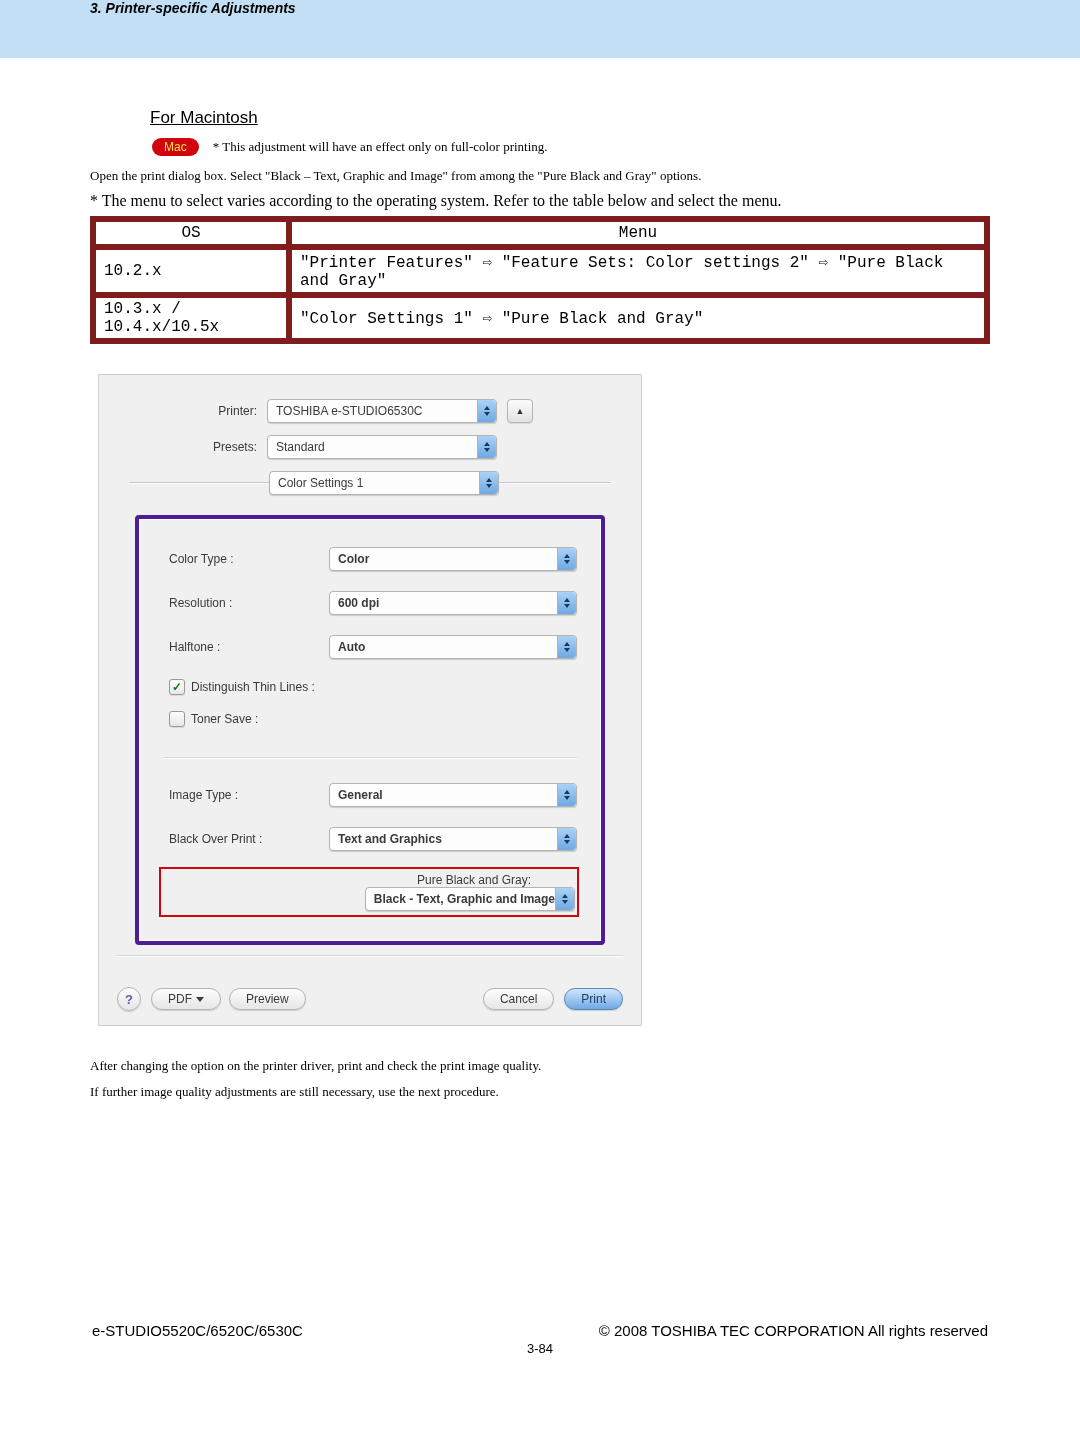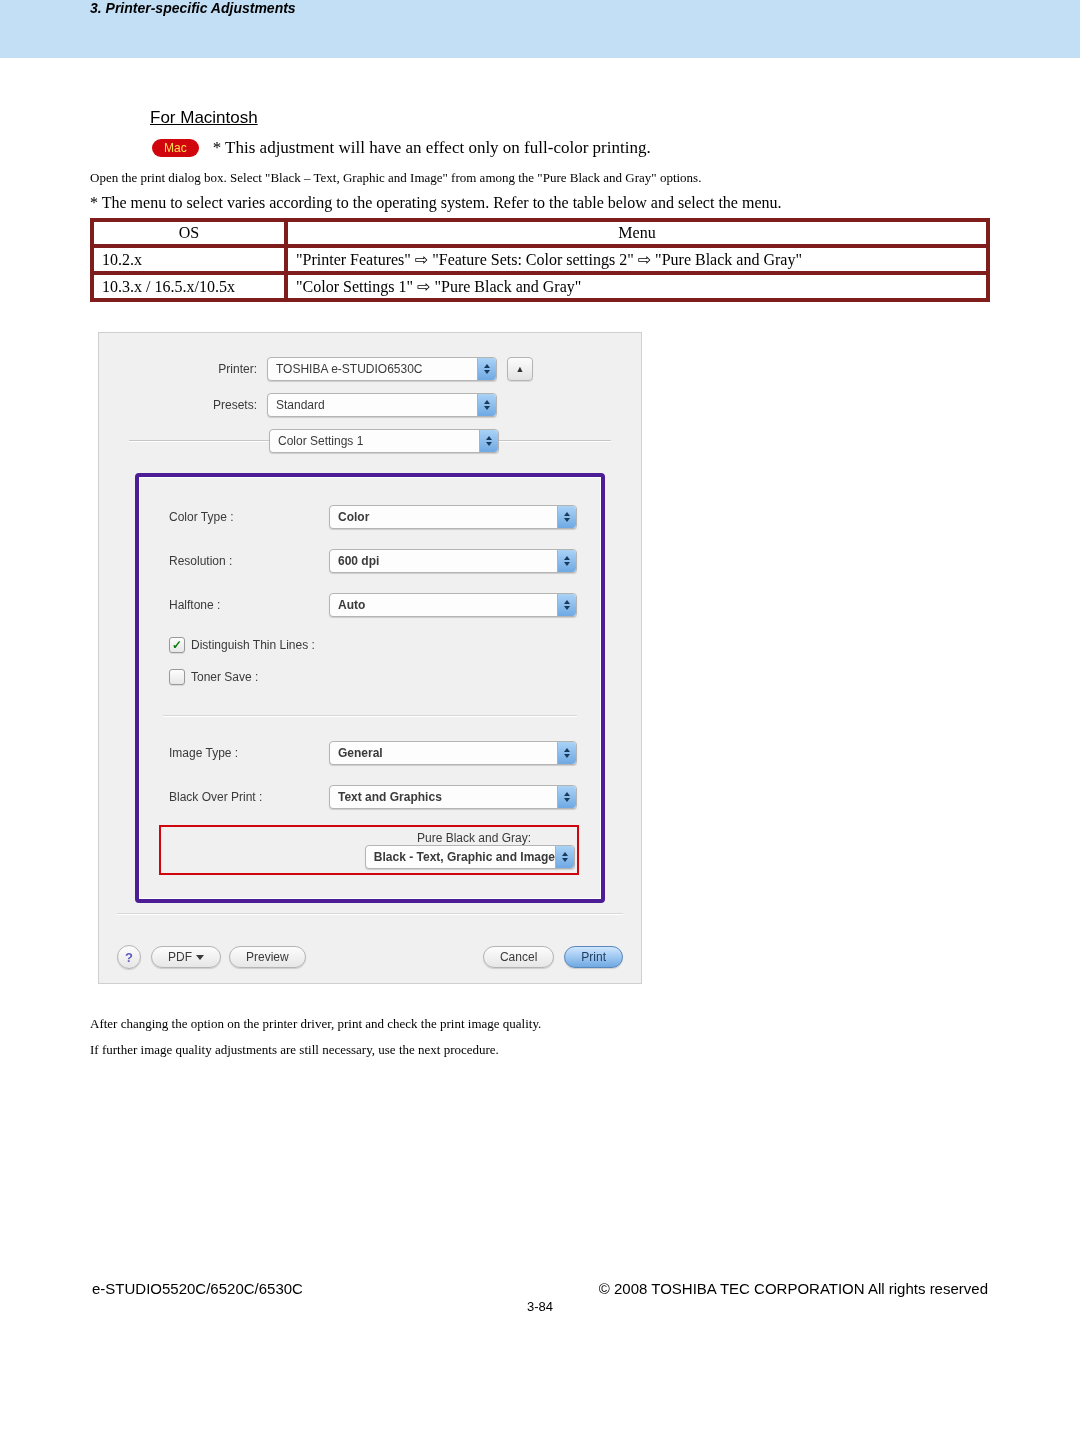--- a/index.html
+++ b/index.html
@@ -34,44 +34,45 @@
     gap: 14px;
   }
   .mac-badge {
     background: #d1050e;
     color: #fde047;
     font-size: 12px;
     padding: 2px 12px;
     border-radius: 10px;
   }
   .mac-note {
-    font-size: 17px;
+    font-size: 13px;
     font-family: "Times New Roman", serif;
   }
   .body-text {
     font-family: "Times New Roman", serif;
     font-size: 13px;
     line-height: 1.55;
     margin: 0 0 6px 0;
   }
   .note-text {
     font-family: "Times New Roman", serif;
     font-size: 16px;
     margin: 2px 0 6px 0;
   }
   table.menu-table {
     border-collapse: collapse;
     width: 100%;
     font-family: "Times New Roman", serif;
     font-size: 16px;
   }
   table.menu-table th, table.menu-table td {
-    border: 4px solid #7f1d1d;
+    border: 6px solid #7f1d1d;
     padding: 2px 8px;
     text-align: left;
+    font-family: Liberation Mono, monospace;
   }
   table.menu-table th {
     font-weight: normal;
     text-align: center;
   }
   .dialog {
     width: 542px;
     margin: 30px 0 30px 8px;
     border: 1px solid #cfcfcf;
     background: #f0f0f0;
@@ -284,21 +285,21 @@
     <tbody>
         <tr>
       <th style="width:174px">OS</th>
       <th>Menu</th>
     </tr>
     <tr>
       <td>10.2.x</td>
       <td>"Printer Features" ⇨ "Feature Sets: Color settings 2" ⇨ "Pure Black and Gray"</td>
     </tr>
     <tr>
-      <td>10.3.x / 16.5.x/10.5x</td>
+      <td>10.3.x / 10.4.x/10.5x</td>
       <td>"Color Settings 1" ⇨ "Pure Black and Gray"</td>
     </tr>
   </tbody>
     </table>
 
   <div class="dialog">
     <div class="dialog-inner">
 
       <div class="form-row">
         <div class="form-label">Printer:</div>

